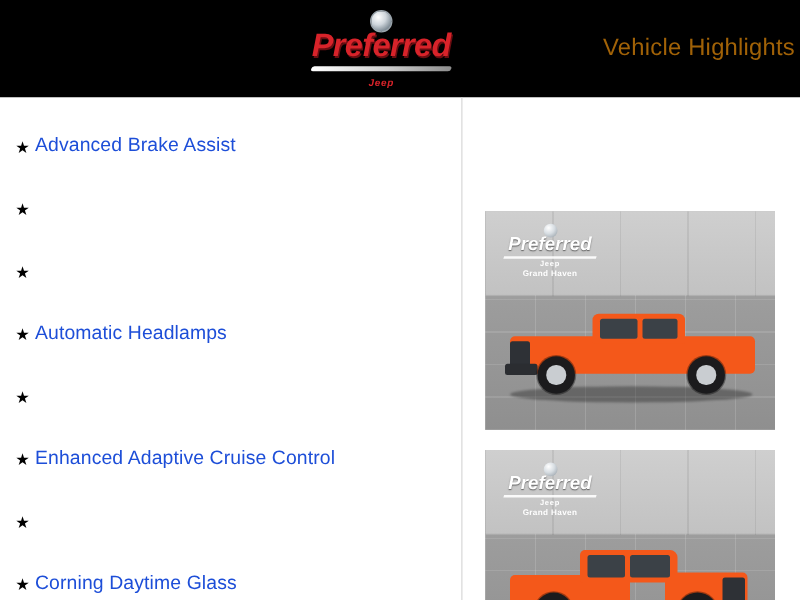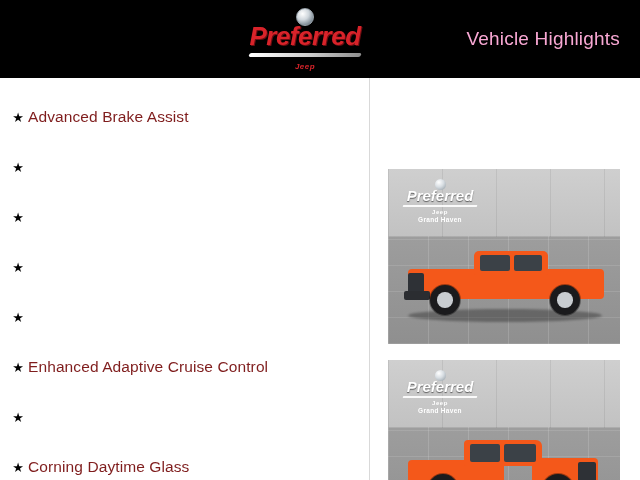--- a/index.html
+++ b/index.html
@@ -77,23 +77,23 @@
   .brand-sub {
     color: #d8232a;
     font-size: 8px;
     font-weight: bold;
     font-style: italic;
     letter-spacing: 0.5px;
     margin-top: 1px;
   }
   .header-title {
     position: absolute;
-    right: 20px;
+    right: 4px;
     top: 28px;
-    color: #f9a8d4;
+    color: #a16207;
     font-size: 19px;
     font-weight: normal;
     letter-spacing: 0.2px;
   }
 
   
   .content {
     position: relative;
     width: 640px;
     height: 402px;
@@ -128,21 +128,21 @@
   .bullet-star {
     width: 20px;
     color: #000000;
     font-size: 13px;
     line-height: 1;
     text-align: center;
     flex: 0 0 20px;
   }
   .highlight-label {
     font-size: 15.5px;
-    color: #7f1d1d;
+    color: #1d4ed8;
     letter-spacing: 0.1px;
     white-space: nowrap;
   }
 
   
   .photo {
     position: absolute;
     left: 388px;
     width: 232px;
     height: 175px;
@@ -294,20 +294,21 @@
       <div class="highlight-item">
         <span class="bullet-star">★</span>
       </div>
 
       <div class="highlight-item">
         <span class="bullet-star">★</span>
       </div>
 
       <div class="highlight-item">
         <span class="bullet-star">★</span>
+        <span class="highlight-label">Automatic Headlamps</span>
       </div>
 
       <div class="highlight-item">
         <span class="bullet-star">★</span>
       </div>
 
       <div class="highlight-item">
         <span class="bullet-star">★</span>
         <span class="highlight-label">Enhanced Adaptive Cruise Control</span>
       </div>

